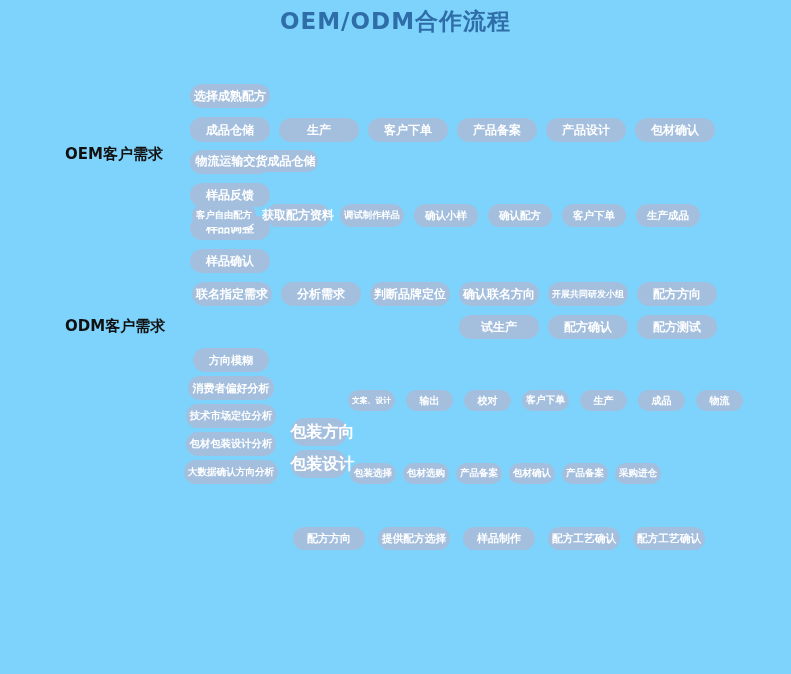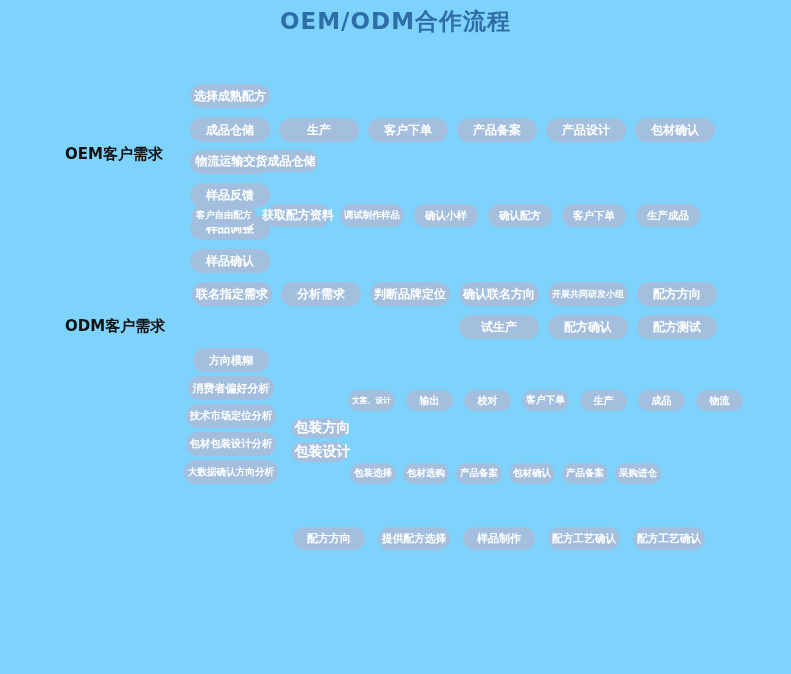--- a/index.html
+++ b/index.html
@@ -38,21 +38,21 @@
   #g-oem4{left:192px;top:204px;gap:10px;} #g-oem4 .node{width:64px;height:23px;font-size:10.5px;}
   
   #g-odm1{left:192px;top:282px;gap:9px;}  #g-odm1 .node{width:80px;height:24px;font-size:12px;}
   #g-odm2{left:459px;top:315px;gap:9px;}  #g-odm2 .node{width:80px;height:24px;font-size:12px;}
   #g-left{left:184px;top:348px;gap:4px;width:94px;}
   #g-left .node{height:24px;font-size:11px;width:94px;}
   #g-left .node:nth-child(1){width:76px;}
   #g-left .node:nth-child(2){width:86px;}
   #g-left .node:nth-child(3){width:90px;}
   #g-left .node:nth-child(4){width:90px;}
-  #g-pack{left:291px;top:418px;gap:4px;}  #g-pack .node{width:56px;height:20px;font-size:14px;padding-left:7px;}
+  #g-pack{left:291px;top:418px;gap:4px;}  #g-pack .node{width:56px;height:28px;font-size:16px;padding-left:7px;}
   #g-out{left:348px;top:390px;gap:11px;}   #g-out .node{width:47px;height:21px;font-size:10px;}
   #g-mat{left:350px;top:463px;gap:7px;}   #g-mat .node{width:46px;height:21px;font-size:9.5px;}
   #g-form{left:293px;top:527px;gap:13px;} #g-form .node{width:72px;height:23px;font-size:11px;}
 </style>
 </head>
 <body>
 
 <div id="canvas">
   <div id="diagram-title">OEM/ODM合作流程</div>
 

